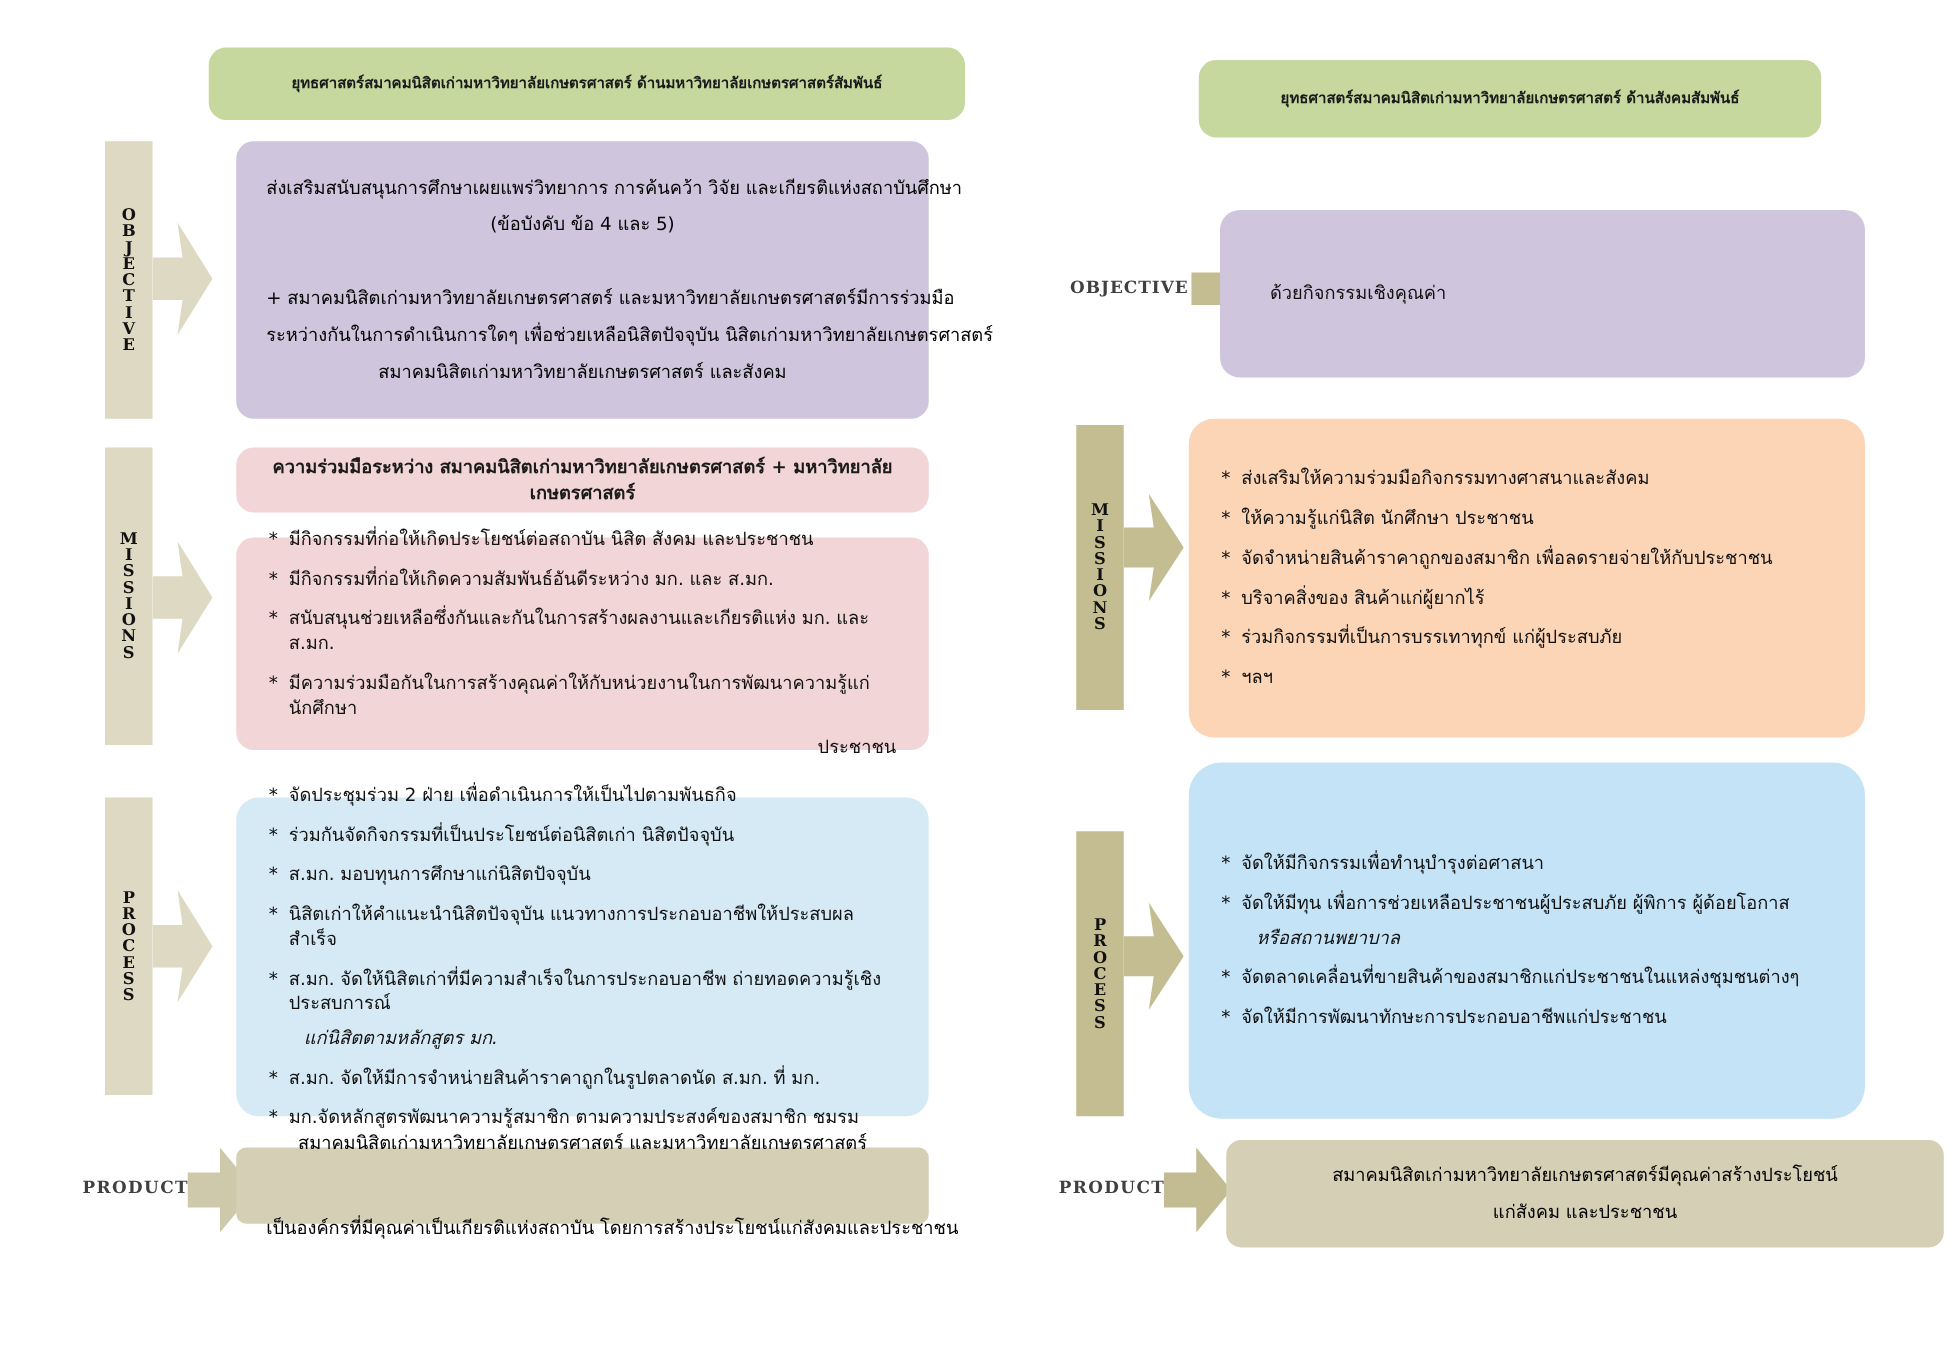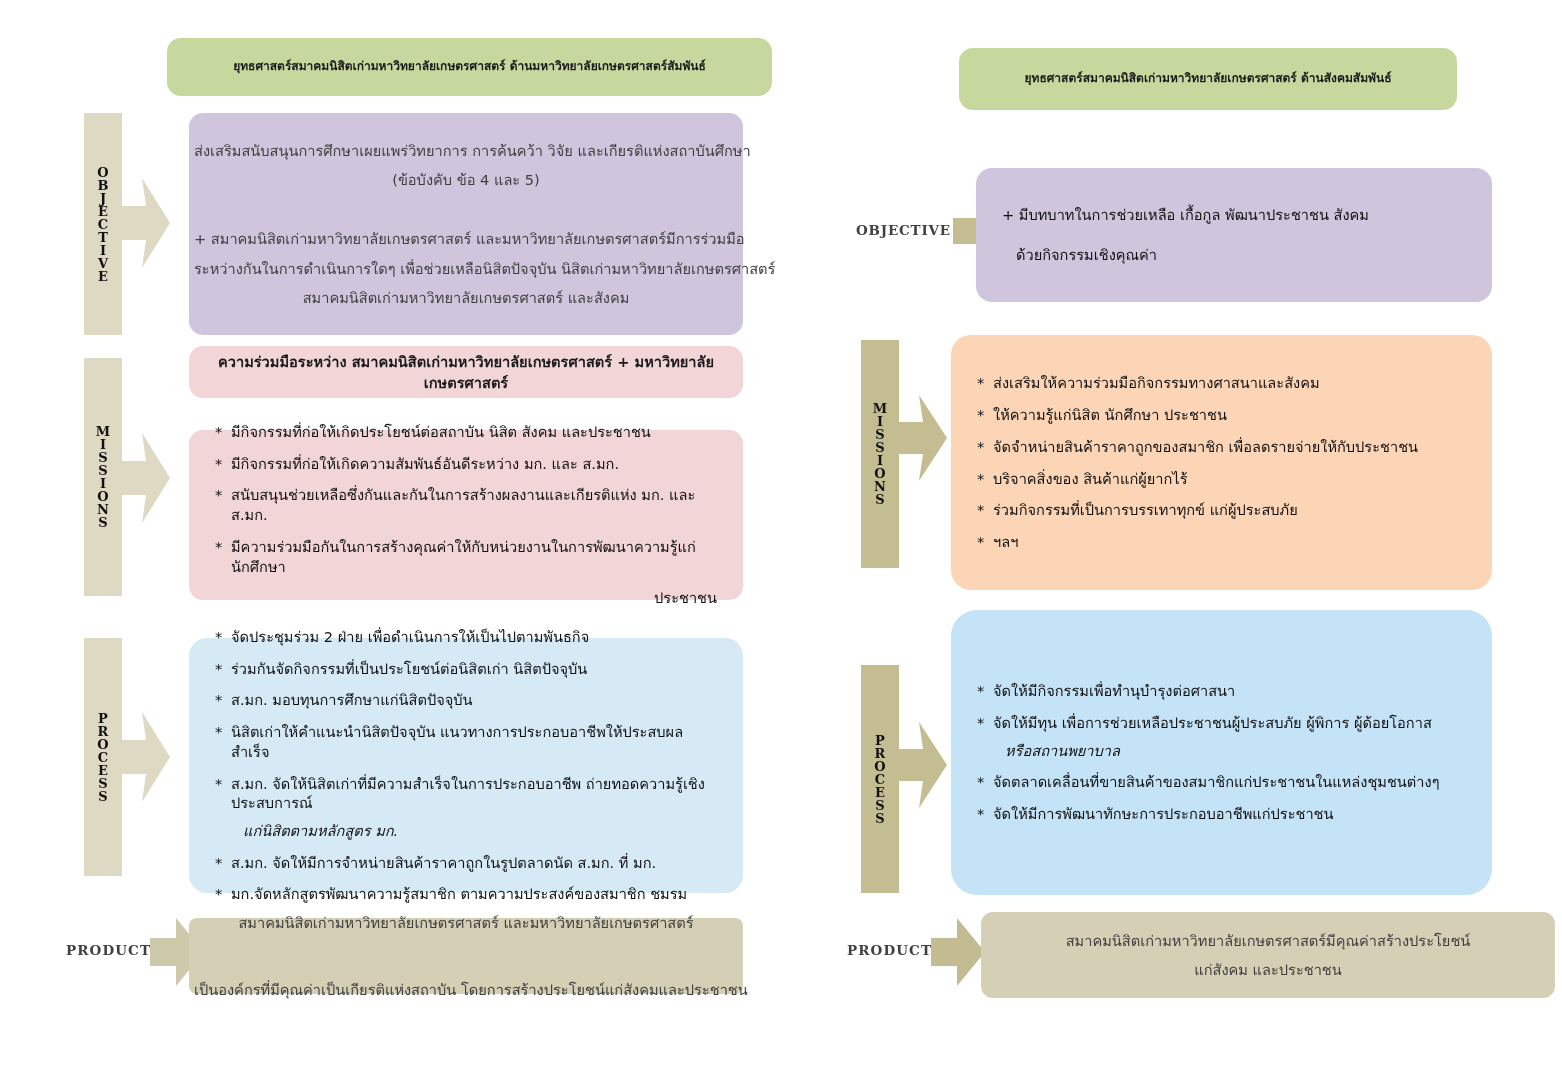--- a/index.html
+++ b/index.html
@@ -52,22 +52,22 @@
   .c-bar2    { background: #c5bd92; }
 
   
   .para-box {
     display: flex;
     flex-direction: column;
     justify-content: center;
     text-align: center;
     font-size: 14.6px;
     line-height: 2.0;
-    color: #404040;
-    padding: 10px 5px;
+    color: #000000;
+    padding: 10px 24px;
     box-sizing: border-box;
   }
   .para-box .line { white-space: nowrap; }
   .para-box .gap  { height: 30px; }
 
   
   .list-box {
     display: flex;
     flex-direction: column;
     justify-content: center;
@@ -187,21 +187,21 @@
     <span class="ch">O</span>
     <span class="ch">N</span>
     <span class="ch">S</span>
   </div>
   <div class="arrow" style="left:122px; top:433px; width:48px; height:90px;">
     <svg viewBox="0 0 48 90" preserveAspectRatio="none">
       <polygon points="0,28 24,28 20,0 48,45 20,90 24,62 0,62" fill="#ddd9c3"></polygon>
     </svg>
   </div>
 
-  <div class="box box-title c-pink" style="left:189px; top:346px; width:554px; height:52px; font-size:14.6px;">ความร่วมมือระหว่าง สมาคมนิสิตเก่ามหาวิทยาลัยเกษตรศาสตร์  +  มหาวิทยาลัยเกษตรศาสตร์</div>
+  <div class="box box-title c-pink" style="left:189px; top:358px; width:554px; height:52px; font-size:14.6px;">ความร่วมมือระหว่าง สมาคมนิสิตเก่ามหาวิทยาลัยเกษตรศาสตร์  +  มหาวิทยาลัยเกษตรศาสตร์</div>
 
   <div class="box list-box c-pink" style="left:189px; top:430px; width:554px; height:170px;">
     <div class="item">
       <span class="bullet">*</span>
       <span class="item-text">มีกิจกรรมที่ก่อให้เกิดประโยชน์ต่อสถาบัน  นิสิต  สังคม  และประชาชน</span>
     </div>
     <div class="item">
       <span class="bullet">*</span>
       <span class="item-text">มีกิจกรรมที่ก่อให้เกิดความสัมพันธ์อันดีระหว่าง  มก. และ  ส.มก.</span>
     </div>
@@ -265,39 +265,38 @@
     </div>
   </div>
 
   <div class="hlabel" style="left:66px; top:930px; width:86px; height:40px;">PRODUCT</div>
   <div class="arrow" style="left:150px; top:918px; width:54px; height:68px;">
     <svg viewBox="0 0 54 68" preserveAspectRatio="none">
       <polygon points="0,20 26,20 26,0 54,34 26,68 26,48 0,48" fill="#cfc9ac"></polygon>
     </svg>
   </div>
 
-  <div class="box para-box c-khaki" style="left:189px; top:918px; width:554px; height:76px; border-radius:8px;gap:38px;">
+  <div class="box para-box c-khaki" style="left:189px; top:918px; width:554px; height:61px; border-radius:8px;gap:38px;">
     <div class="line">สมาคมนิสิตเก่ามหาวิทยาลัยเกษตรศาสตร์  และมหาวิทยาลัยเกษตรศาสตร์</div>
     <div class="line">เป็นองค์กรที่มีคุณค่าเป็นเกียรติแห่งสถาบัน  โดยการสร้างประโยชน์แก่สังคมและประชาชน</div>
   </div>
 </div>
 
 <div class="panel panel-right">
 
   <div class="box box-title c-green" style="left:178px; top:48px; width:498px; height:62px;">ยุทธศาสตร์สมาคมนิสิตเก่ามหาวิทยาลัยเกษตรศาสตร์  ด้านสังคมสัมพันธ์</div>
 
   <div class="hlabel" style="left:75px; top:210px; width:96px; height:40px; letter-spacing:0.8px;">OBJECTIVE</div>
   <div class="arrow" style="left:172px; top:200px; width:52px; height:62px;">
     <svg viewBox="0 0 52 62" preserveAspectRatio="none">
       <polygon points="0,18 25,18 25,0 52,31 25,62 25,44 0,44" fill="#c5bd92"></polygon>
     </svg>
   </div>
 
   <div class="box left-para c-purple" style="left:195px; top:168px; width:516px; height:134px; border-radius:16px;">
-    <div class="l">+ มีบทบาทในการช่วยเหลือ  เกื้อกูล  พัฒนาประชาชน  สังคม</div>
     <div class="l" style="padding-left:14px;">ด้วยกิจกรรมเชิงคุณค่า</div>
   </div>
 
   <div class="vbar c-bar2" style="left:80px; top:340px; width:38px; height:228px;">
     <span class="ch">M</span>
     <span class="ch">I</span>
     <span class="ch">S</span>
     <span class="ch">S</span>
     <span class="ch">I</span>
     <span class="ch">O</span>

